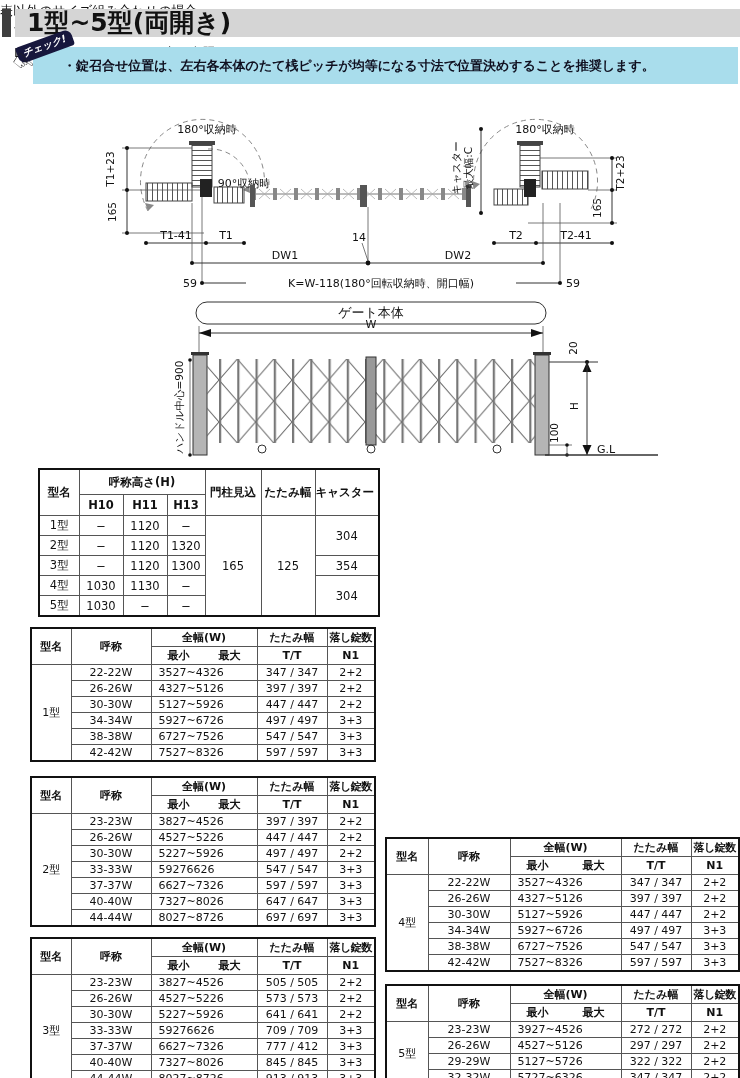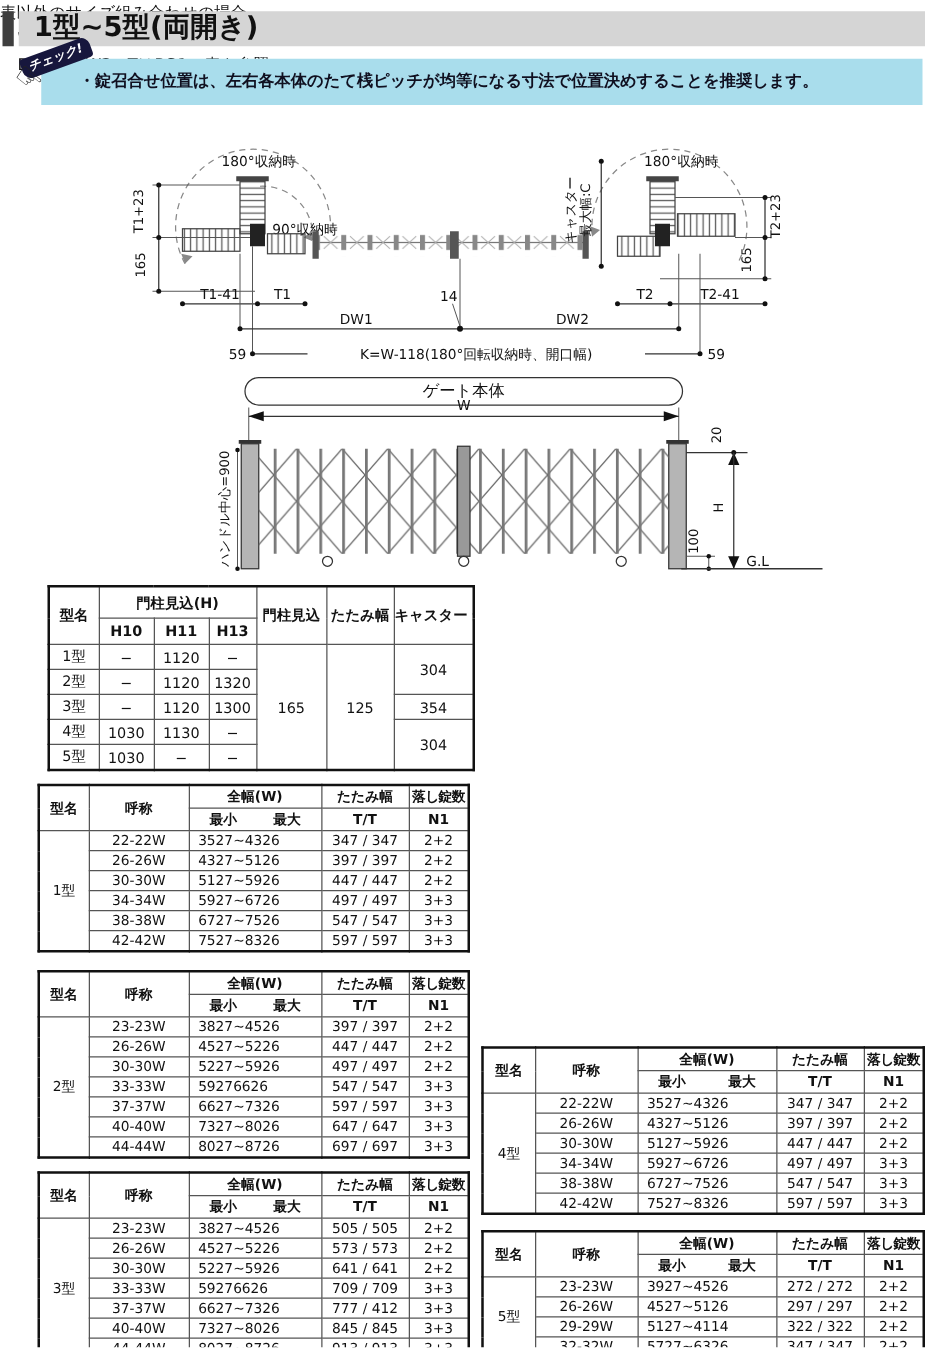--- a/index.html
+++ b/index.html
@@ -2,21 +2,21 @@
 <html><head>
 <meta charset="utf-8">
 <style>
   html,body{margin:0;padding:0;background:#fff;}
   #page{position:relative;width:740px;height:1078px;background:#fff;overflow:hidden;
         font-family:"DejaVu Sans","Liberation Sans",sans-serif;color:#111;}
   
   .header-bar{position:absolute;left:15px;top:9px;width:725px;height:28px;background:#d5d5d5;}
   .header-accent{position:absolute;left:2px;top:9px;width:9px;height:28px;background:#3f3f3f;}
   .page-title{position:absolute;left:27px;top:9px;height:28px;line-height:28px;
-              font-size:22px;font-weight:bold;color:#111;margin:0;}
+              font-size:25px;font-weight:bold;color:#111;margin:0;}
   
   .check-note{position:absolute;left:33px;top:47px;width:705px;height:37px;background:#a9ddec;}
   .check-note span{display:block;padding-left:30px;line-height:37px;font-size:13px;font-weight:bold;color:#101020;white-space:nowrap;}
   .check-badge{position:absolute;left:4px;top:38px;width:60px;height:64px;}
   .badge-ribbon{position:absolute;left:12px;top:0;transform:rotate(-20deg);background:#17173d;color:#fff;
                 font-size:10px;font-style:italic;font-weight:bold;padding:1px 6px 2px;border-radius:3px 7px 3px 7px;white-space:nowrap;}
   .badge-hand{position:absolute;left:8px;top:12px;font-size:25px;color:#222;transform:rotate(38deg);line-height:1;}
   .bullet-line{position:absolute;left:14px;top:92px;font-size:14px;color:#111;}
   
   .dg-svg{position:absolute;left:0;top:113px;}
@@ -236,21 +236,21 @@
           <col style="width: 44px;">
           <col style="width: 44px;">
           <col style="width: 38px;">
           <col style="width: 56px;">
           <col style="width: 54px;">
           <col style="width: 64px;">
         </colgroup>
         <thead>
           <tr>
             <th rowspan="2">型名</th>
-            <th colspan="3">門柱見込(H)</th>
+            <th colspan="3">呼称高さ(H)</th>
             <th rowspan="2">門柱見込</th>
             <th rowspan="2">たたみ幅</th>
             <th class="pre" rowspan="2">キャスター
 最大幅
 (C)</th>
           </tr>
           <tr>
             <th>H10</th>
             <th>H11</th>
             <th>H13</th>
@@ -799,21 +799,21 @@
             </td>
             <td>297 / 297</td>
             <td>2+2</td>
           </tr>
           <tr>
             <td>29-29W</td>
             <td>
               <div class="flex3">
                 <span>5127</span>
                 <span>~</span>
-                <span>4114</span>
+                <span>5726</span>
               </div>
             </td>
             <td>322 / 322</td>
             <td>2+2</td>
           </tr>
           <tr>
             <td>32-32W</td>
             <td>
               <div class="flex3">
                 <span>5727</span>

